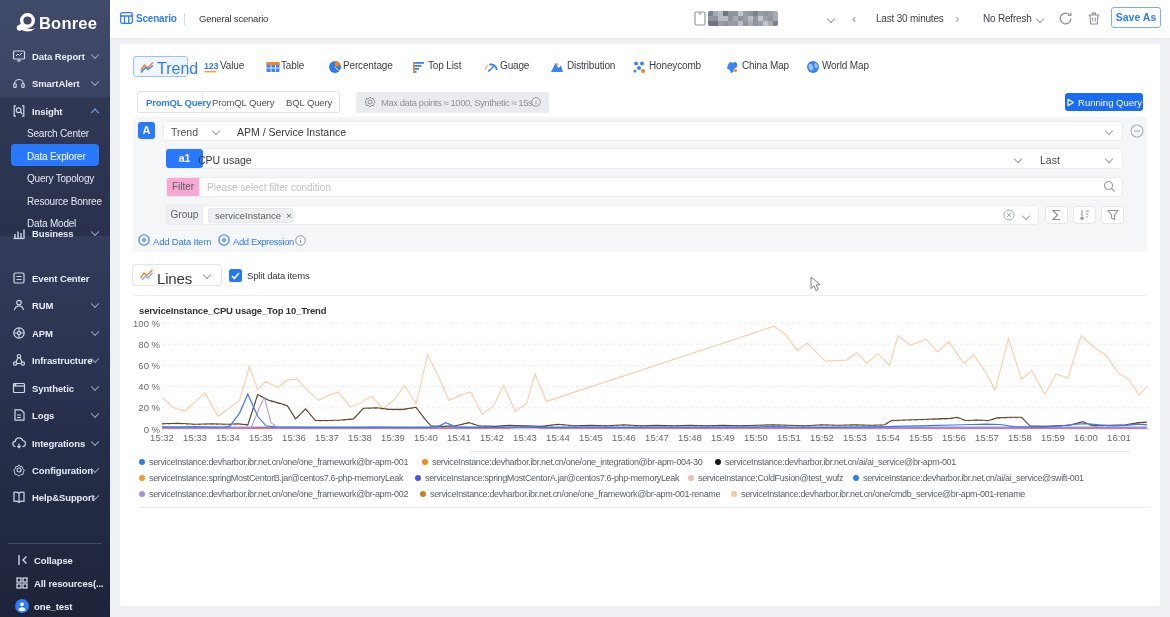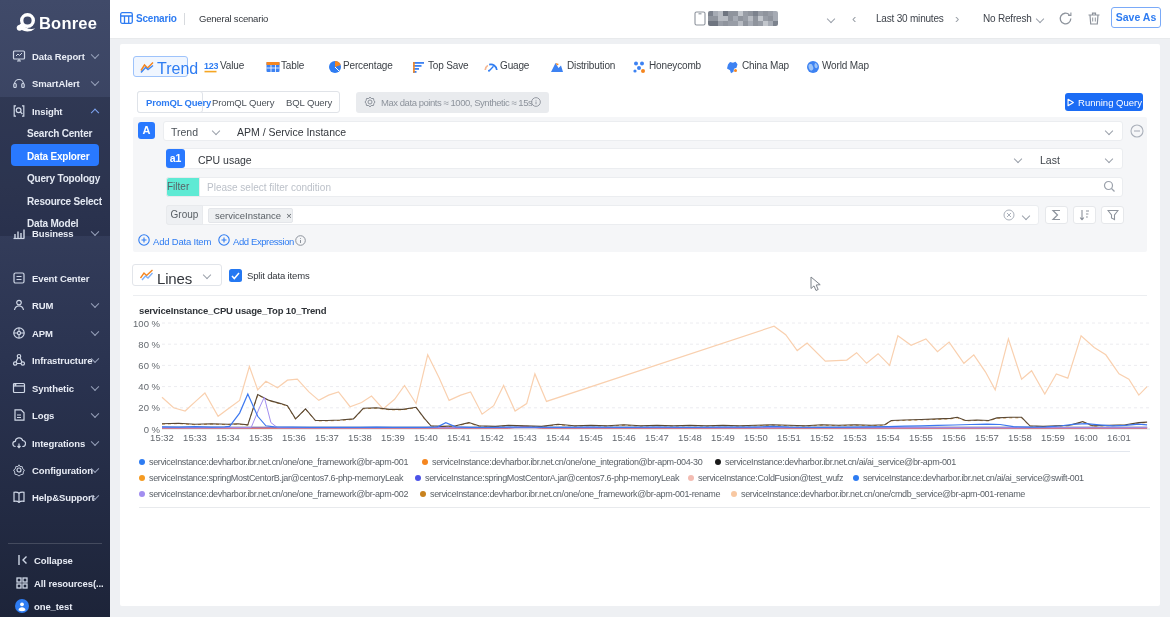--- a/index.html
+++ b/index.html
@@ -7,21 +7,21 @@
 body{font-family:"Liberation Sans",sans-serif;background:#eef0f3;position:relative}
 .abs{position:absolute}
 
 #sidebar{position:absolute;left:0;top:0;width:110px;height:617px;background:linear-gradient(180deg,#404a69 0%,#363f5d 30%,#2a3350 60%,#1d2439 100%)}
 .mitem{position:absolute;left:0;width:110px;height:22px;color:#e8ecf5;font-size:9.5px;font-weight:700;letter-spacing:-0.1px}
 .mitem .txt{position:absolute;left:32px;top:50%;transform:translateY(-50%);white-space:nowrap}
 .mitem .ic{position:absolute;left:12px;top:50%;transform:translateY(-50%);width:14px;height:14px}
 .caret{position:absolute;left:92px;top:50%;width:7px;height:7px;transform:translateY(-60%)}
 .caret:after{content:"";position:absolute;left:0;top:0;width:5px;height:5px;border-right:1.3px solid #97a1ba;border-bottom:1.3px solid #97a1ba;transform:rotate(45deg)}
 .caret.up:after{transform:rotate(-135deg);top:3px;border-color:#7fa6f5}
-.sub{position:absolute;left:27px;color:#e4e9f3;font-size:10px;font-weight:700;letter-spacing:-0.2px;white-space:nowrap;transform:translateY(-50%)}
+.sub{position:absolute;left:27px;color:#e4e9f3;font-size:10px;font-weight:400;letter-spacing:-0.2px;white-space:nowrap;transform:translateY(-50%)}
 
 #header{position:absolute;left:110px;top:0;width:1060px;height:39px;background:#fff;border-bottom:1px solid #e8eaec}
 
 #card{position:absolute;left:120px;top:44px;width:1040px;height:562px;background:#fff;border-radius:2px}
 .qsec{position:absolute;left:133px;top:117px;width:1014px;height:135px;background:#f5f6f8;border-radius:2px}
 .row{position:absolute;background:#fff;border:1px solid #ebedf0;border-radius:3px}
 .chev{position:absolute;width:8px;height:8px}
 .chev:after{content:"";position:absolute;left:1px;top:1px;width:5px;height:5px;border-right:1.2px solid #9ba1ab;border-bottom:1.2px solid #9ba1ab;transform:rotate(45deg)}
 .legend-dot{position:absolute;width:6px;height:6px;border-radius:50%}
 .legend-t{position:absolute;font-size:9px;letter-spacing:-0.35px;color:#5b6168;white-space:nowrap;transform:translateY(-50%)}
@@ -125,21 +125,21 @@
     <path d="M7 7L11 11" stroke="#fff" stroke-width="1"></path>
   </svg>
 <div class="abs" style="left:343px;top:60px;font-size:10px;letter-spacing:-0.15px;color:#3c4147">Percentage</div>
 <svg style="position:absolute;left:412px;top:60px" width="14" height="14" viewBox="0 0 14 14">
     <rect x="1" y="2" width="11" height="1.8" fill="#3d82f2"></rect>
     <rect x="1" y="5" width="8.5" height="1.8" fill="#3d82f2"></rect>
     <rect x="1" y="8" width="6" height="1.8" fill="#3d82f2"></rect>
     <rect x="1" y="11" width="3.5" height="1.8" fill="#3d82f2"></rect>
     <rect x="1" y="2" width="1.8" height="10.8" fill="#f5861f" opacity="0.9"></rect>
   </svg>
-<div class="abs" style="left:428px;top:60px;font-size:10px;letter-spacing:-0.15px;color:#3c4147">Top Save</div>
+<div class="abs" style="left:428px;top:60px;font-size:10px;letter-spacing:-0.15px;color:#3c4147">Top List</div>
 <svg style="position:absolute;left:484px;top:60px" width="14" height="14" viewBox="0 0 14 14">
     <path d="M1.2 10a6 6 0 012.6-4.6" fill="none" stroke="#f5b792" stroke-width="1.7"></path>
     <path d="M5.2 4.6A6 6 0 0112.8 10" fill="none" stroke="#2e7cf2" stroke-width="1.7"></path>
     <path d="M5.5 10.5l4-4.2" stroke="#2e7cf2" stroke-width="1.3"></path>
     <circle cx="5" cy="10.8" r="1" fill="#2e7cf2"></circle>
   </svg>
 <div class="abs" style="left:500px;top:60px;font-size:10px;letter-spacing:-0.15px;color:#3c4147">Guage</div>
 <svg style="position:absolute;left:550px;top:60px" width="14" height="14" viewBox="0 0 14 14">
     <path d="M1 12L5.5 3l3 5L11 5.5 13 12z" fill="#3d82f2"></path>
     <path d="M5.5 3l1.5 2.5L9 4" fill="#f5861f"></path>
@@ -191,27 +191,27 @@
 <div class="abs" style="left:138px;top:122px;width:17px;height:17px;background:#2979ff;border-radius:3px;color:#fff;font-size:11px;font-weight:700;text-align:center;line-height:17px">A</div>
 <div class="abs" style="left:171px;top:126px;font-size:10.5px;color:#4b5158">Trend</div>
 <span class="chev" style="left:212px;top:127px"></span>
 <div class="abs" style="left:237px;top:126px;font-size:10.5px;color:#33373d">APM / Service Instance</div>
 <span class="chev" style="left:1105px;top:127px"></span>
 <svg style="position:absolute;left:1130px;top:124px" width="14" height="14" viewBox="0 0 14 14" fill="none" stroke="#aab0ba" stroke-width="1.1">
     <circle cx="7" cy="7" r="6"></circle>
     <path d="M4 7h6"></path>
   </svg>
 <div class="row" style="left:166px;top:148px;width:957px;height:21px"></div>
-<div class="abs" style="left:166px;top:149px;width:19px;height:19px;background:#2979ff;border-radius:3px;color:#fff;font-size:10.5px;font-weight:700;text-align:center;line-height:19px">a1</div>
+<div class="abs" style="left:166px;top:149px;width:37px;height:19px;background:#2979ff;border-radius:3px;color:#fff;font-size:10.5px;font-weight:700;text-align:center;line-height:19px">a1</div>
 <div class="abs" style="left:198px;top:154px;font-size:10.5px;color:#33373d">CPU usage</div>
 <span class="chev" style="left:1014px;top:155px"></span>
 <div class="abs" style="left:1040px;top:154px;font-size:10.5px;color:#41464d">Last</div>
 <span class="chev" style="left:1105px;top:155px"></span>
 <div class="row" style="left:166px;top:177px;width:957px;height:20px"></div>
-<div class="abs" style="left:166px;top:177px;width:34px;height:20px;background:#5eead4;border-radius:3px 0 0 3px;border:1px solid #e8eaed;font-size:10px;color:#5a6066;line-height:18px">Filter</div>
+<div class="abs" style="left:166px;top:177px;width:34px;height:20px;background:#f9a8d4;border-radius:3px 0 0 3px;border:1px solid #e8eaed;font-size:10px;color:#5a6066;text-align:center;line-height:18px">Filter</div>
 <div class="abs" style="left:207px;top:182px;font-size:10px;color:#bcc1c9">Please select filter condition</div>
 <svg style="position:absolute;left:1103px;top:180px" width="13" height="13" viewBox="0 0 13 13" fill="none" stroke="#9ba1ab" stroke-width="1.2">
     <circle cx="5.5" cy="5.5" r="4"></circle>
     <path d="M8.5 8.5l3 3"></path>
   </svg>
 <div class="row" style="left:166px;top:205px;width:873px;height:20px"></div>
 <div class="abs" style="left:166px;top:205px;width:37px;height:20px;background:#eef0f3;border-radius:3px 0 0 3px;border:1px solid #e8eaed;font-size:10px;color:#5a6066;text-align:center;line-height:18px">Group</div>
 <div class="abs" style="left:208px;top:208px;width:85px;height:15px;background:#eef0f2;border:1px solid #e4e6ea;border-radius:2px;font-size:9.5px;color:#5a6066;line-height:13px;padding-left:6px;white-space:nowrap">serviceInstance &nbsp;×</div>
 <svg style="position:absolute;left:1003px;top:209px" width="12" height="12" viewBox="0 0 12 12" fill="none" stroke="#aab0ba" stroke-width="1">
     <circle cx="6" cy="6" r="5"></circle>
@@ -369,21 +369,21 @@
       <svg class="ic" viewBox="0 0 14 14" fill="none" stroke="#cfd7e6" stroke-width="1.2">
         <path d="M4 1.8H2.2v10.4H4M10 1.8h1.8v10.4H10"></path>
         <circle cx="6.6" cy="6.2" r="2.4"></circle>
         <path d="M8.4 8l2 2"></path>
       </svg>
       <span class="txt">Insight</span>
       <span class="caret up"></span>
     </div>
     <div class="sub" style="top:133px">Search Center</div>
     <div class="sub" style="top:178px">Query Topology</div>
-    <div class="sub" style="top:200.5px">Resource Select</div>
+    <div class="sub" style="top:200.5px">Resource Bonree</div>
     <div class="sub" style="top:222.5px">Data Model</div>
     <div style="position:absolute;left:11px;top:144px;width:88px;height:22px;background:#2979ff;border-radius:4px"></div>
     <div class="sub" style="top:155.5px;color:#fff">Data Explorer</div>
     <div class="mitem" style="top:222px">
       <svg class="ic" viewBox="0 0 14 14" fill="none" stroke="#cfd7e6" stroke-width="1.2">
         <path d="M1.5 12.5h11"></path>
         <path d="M3 12V8M6 12V5.5M9 12V7M12 12V3.5" stroke-width="1.4"></path>
       </svg>
       <span class="txt">Business</span>
       <span class="caret"></span>

